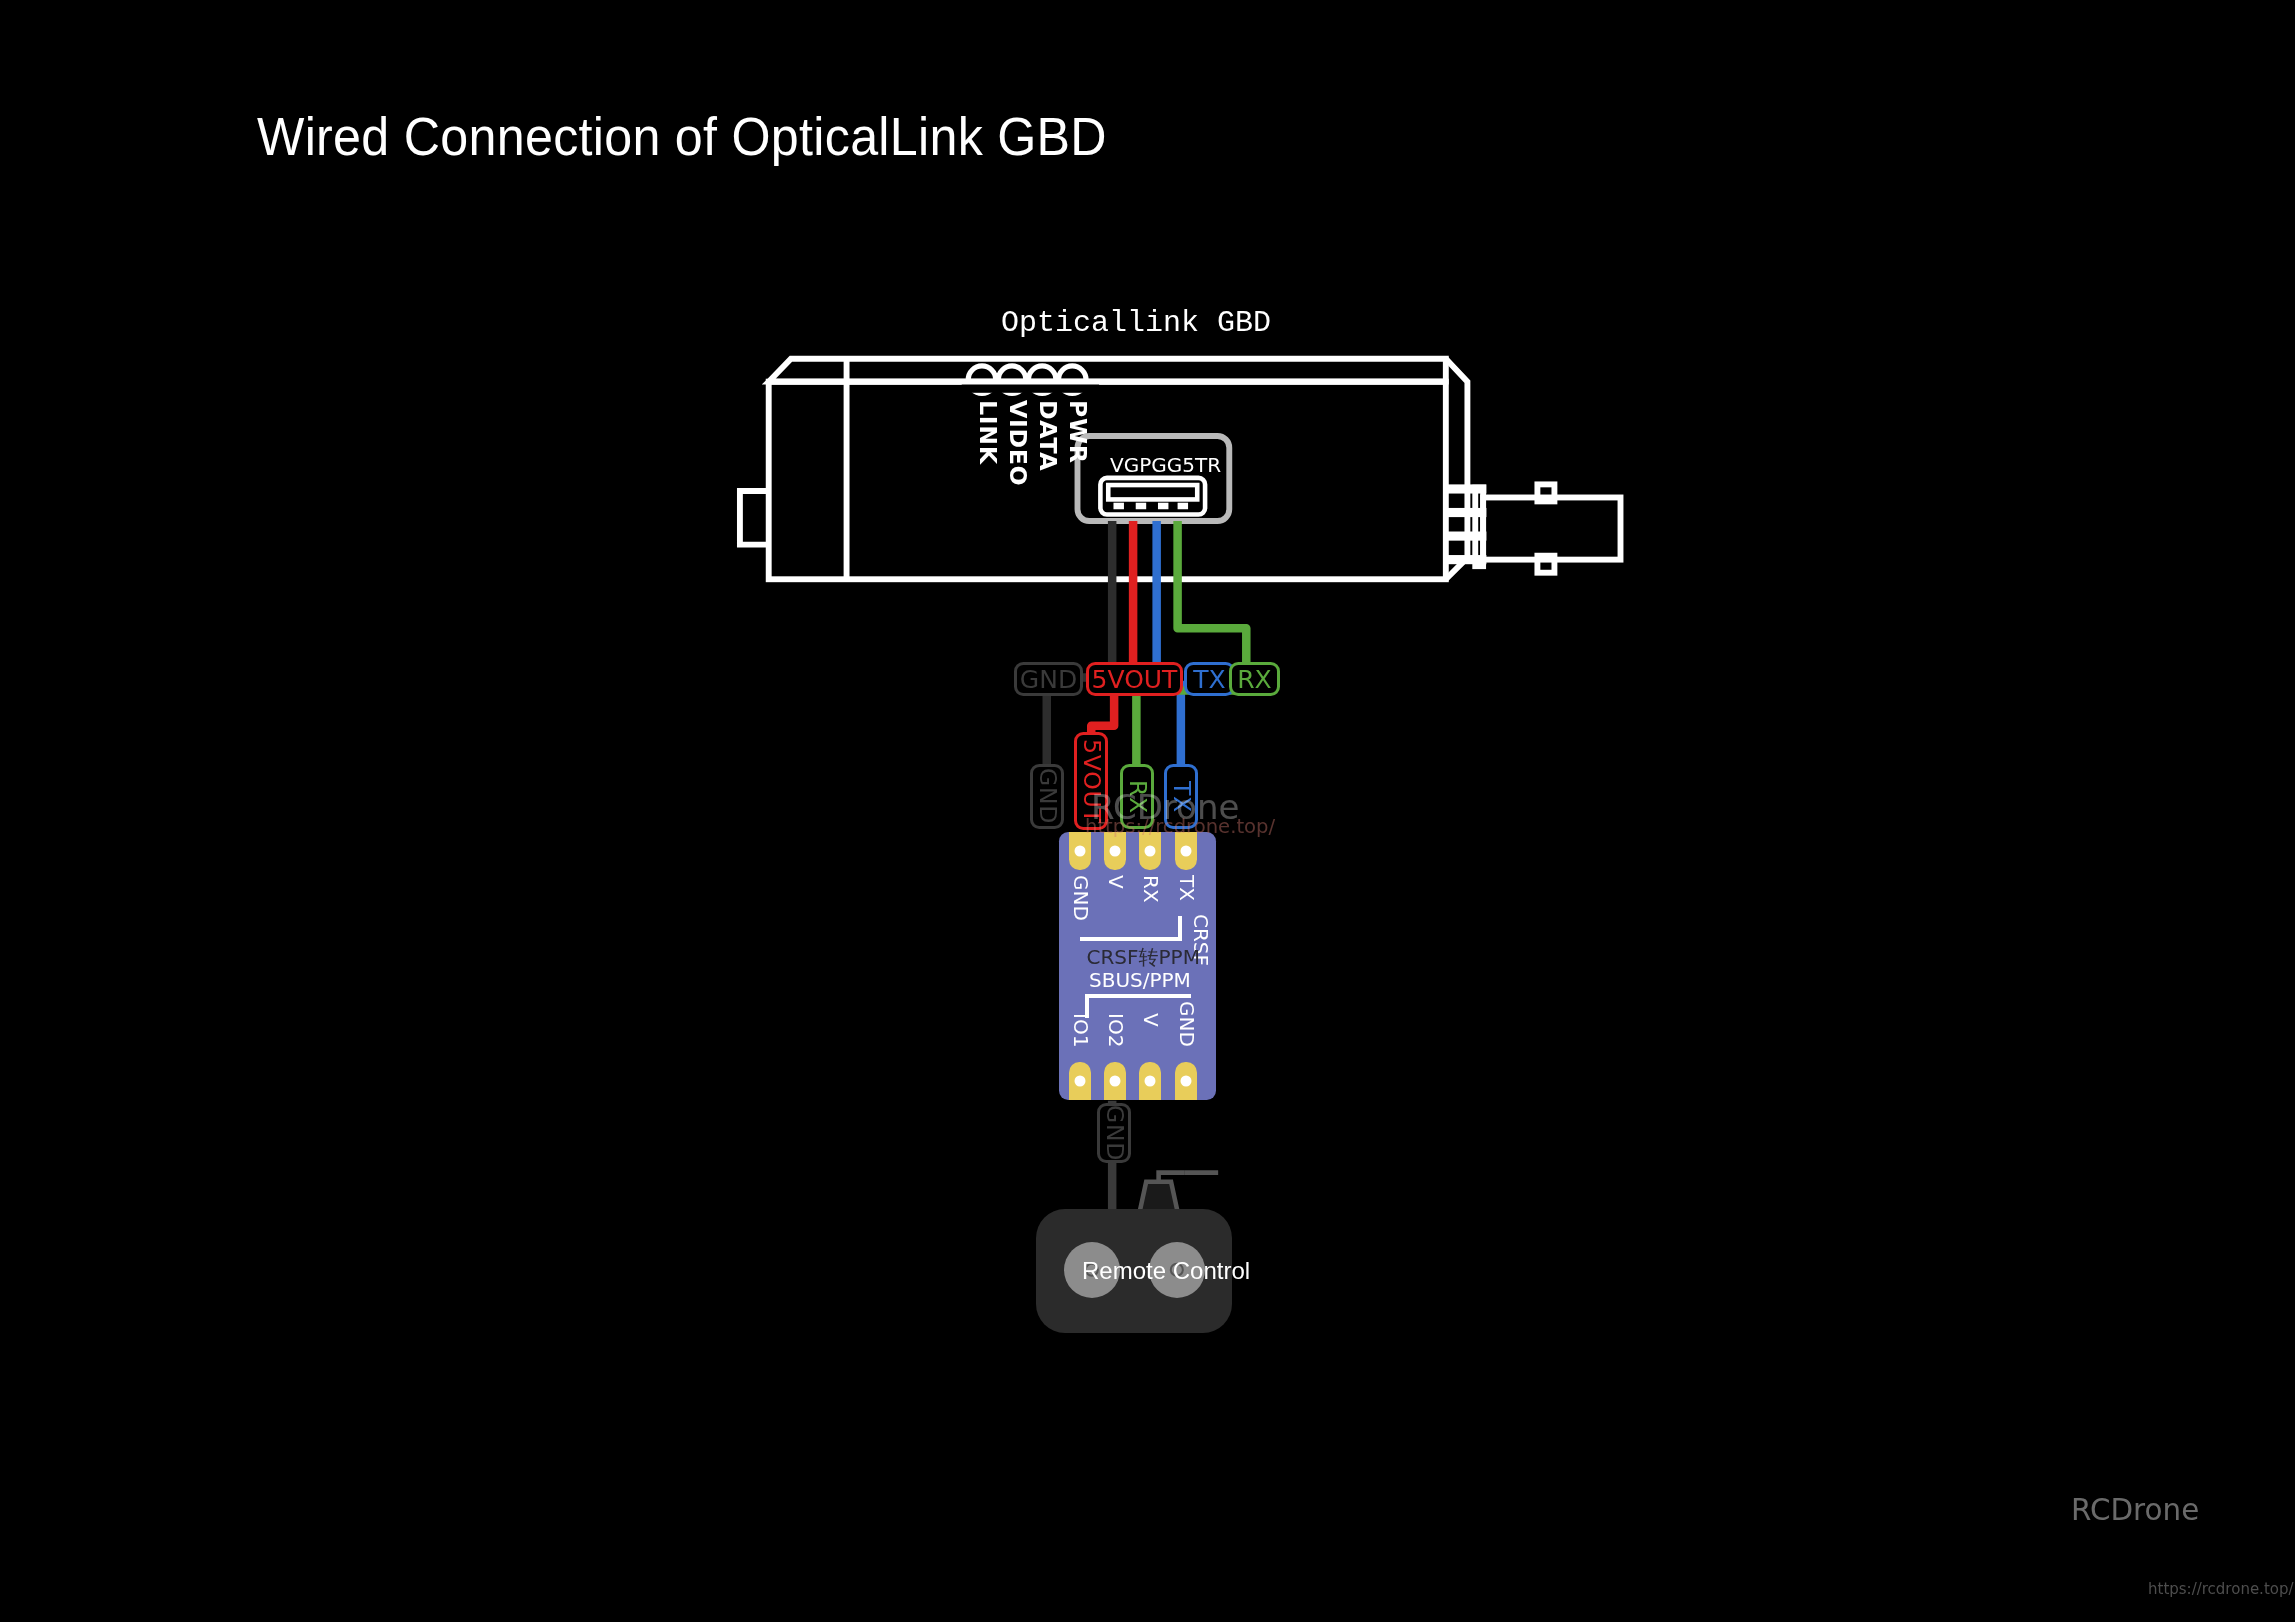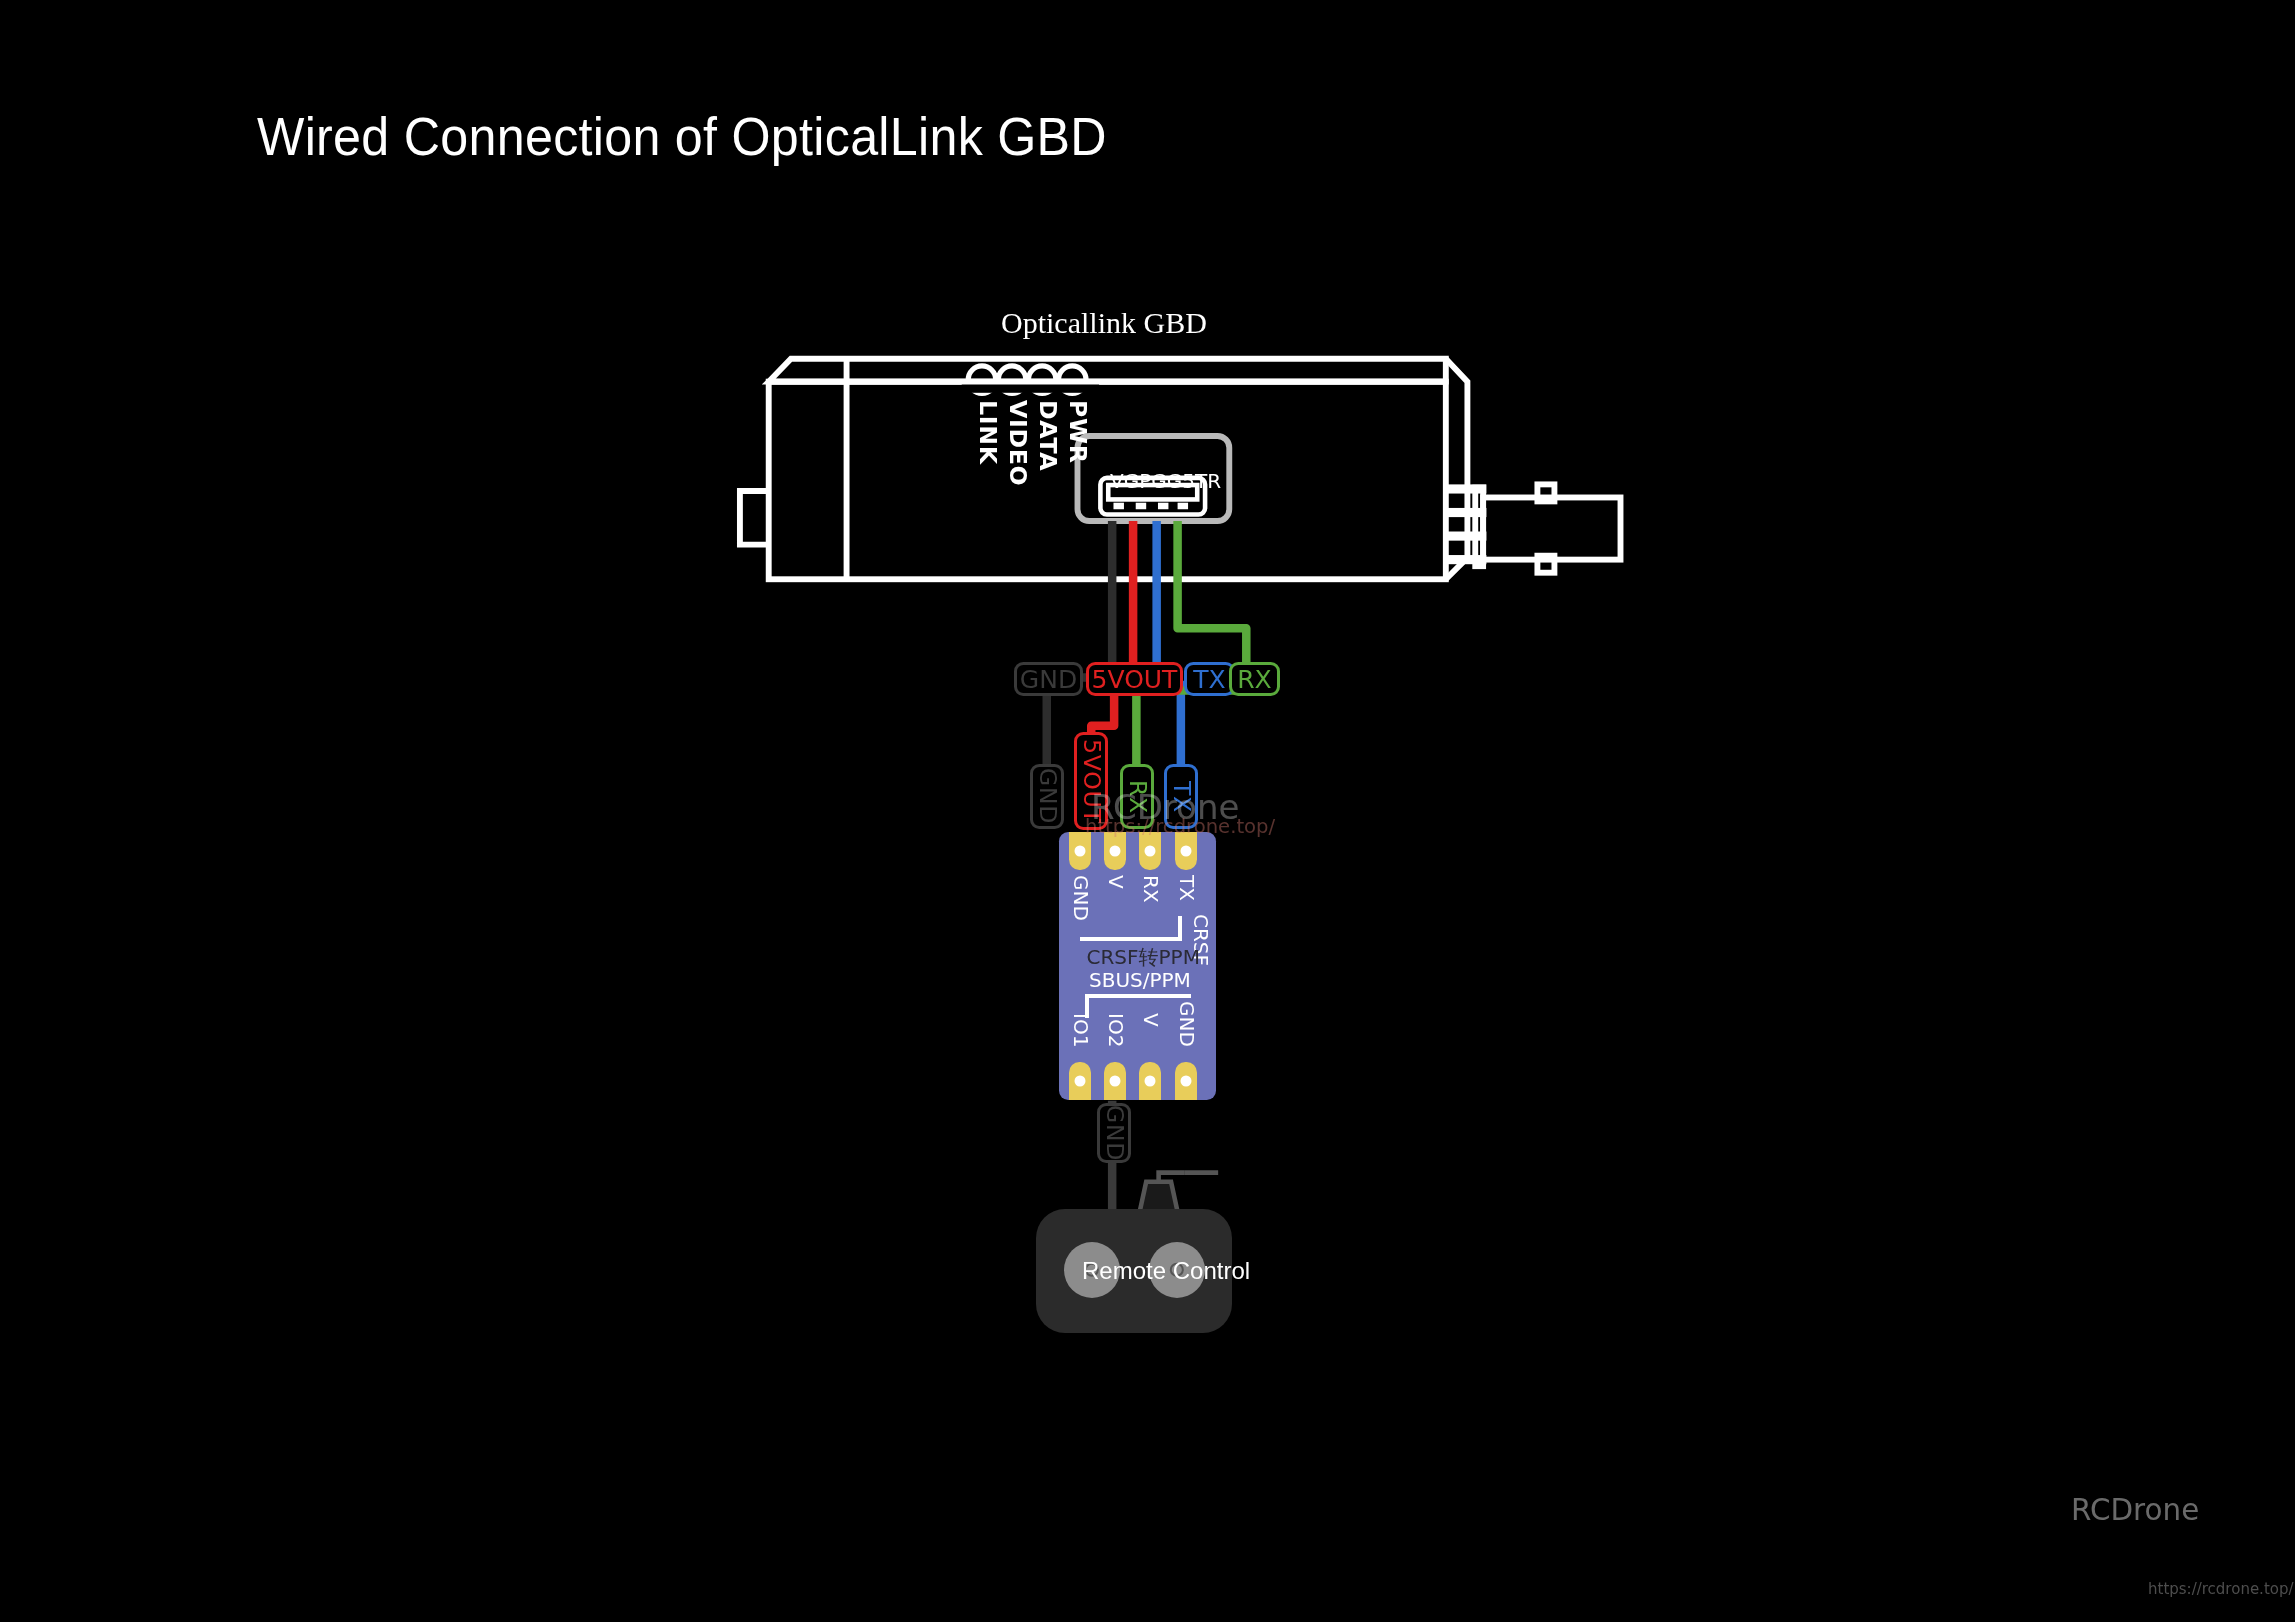--- a/index.html
+++ b/index.html
@@ -17,21 +17,21 @@
     font-size: 54px; font-weight: 400; color: #ffffff;
     font-family: "Liberation Sans Narrow", "Liberation Sans", sans-serif;
     letter-spacing: 0.3px; white-space: nowrap;
     transform: scaleX(0.93); transform-origin: left center;
   }
 
   
   .device-label {
     position: absolute; left: 1001px; top: 306px;
     font-size: 30px; color: #ffffff; white-space: nowrap;
-    font-family: Liberation Serif, serif; font-weight: 400;
+    font-family: Liberation Mono, monospace; font-weight: 400;
   }
 
   
   #art { position: absolute; left: 0; top: 0; width: 2295px; height: 1623px; }
 
   
   .pill {
     position: absolute;
     border-radius: 9.2px;
     border: 3.9px solid;
@@ -144,21 +144,21 @@
   
   .led-name {
     position:absolute;
     writing-mode: vertical-rl;
     color:#ffffff; font-weight:700;
     font-family:"DejaVu Sans", sans-serif;
     font-size:23.6px; letter-spacing:0.7px; white-space:nowrap;
   }
   .usb-code {
     position:absolute; color:#ffffff; font-size:20px;
-    font-family:"DejaVu Sans", sans-serif; white-space:nowrap;margin-top:16px;
+    font-family:"DejaVu Sans", sans-serif; white-space:nowrap;
   }
 </style>
 </head>
 <body>
 
 <div id="stage">
 
   <div class="page-title">Wired Connection of OpticalLink GBD</div>
 
   <div class="device-label">Opticallink GBD</div>

